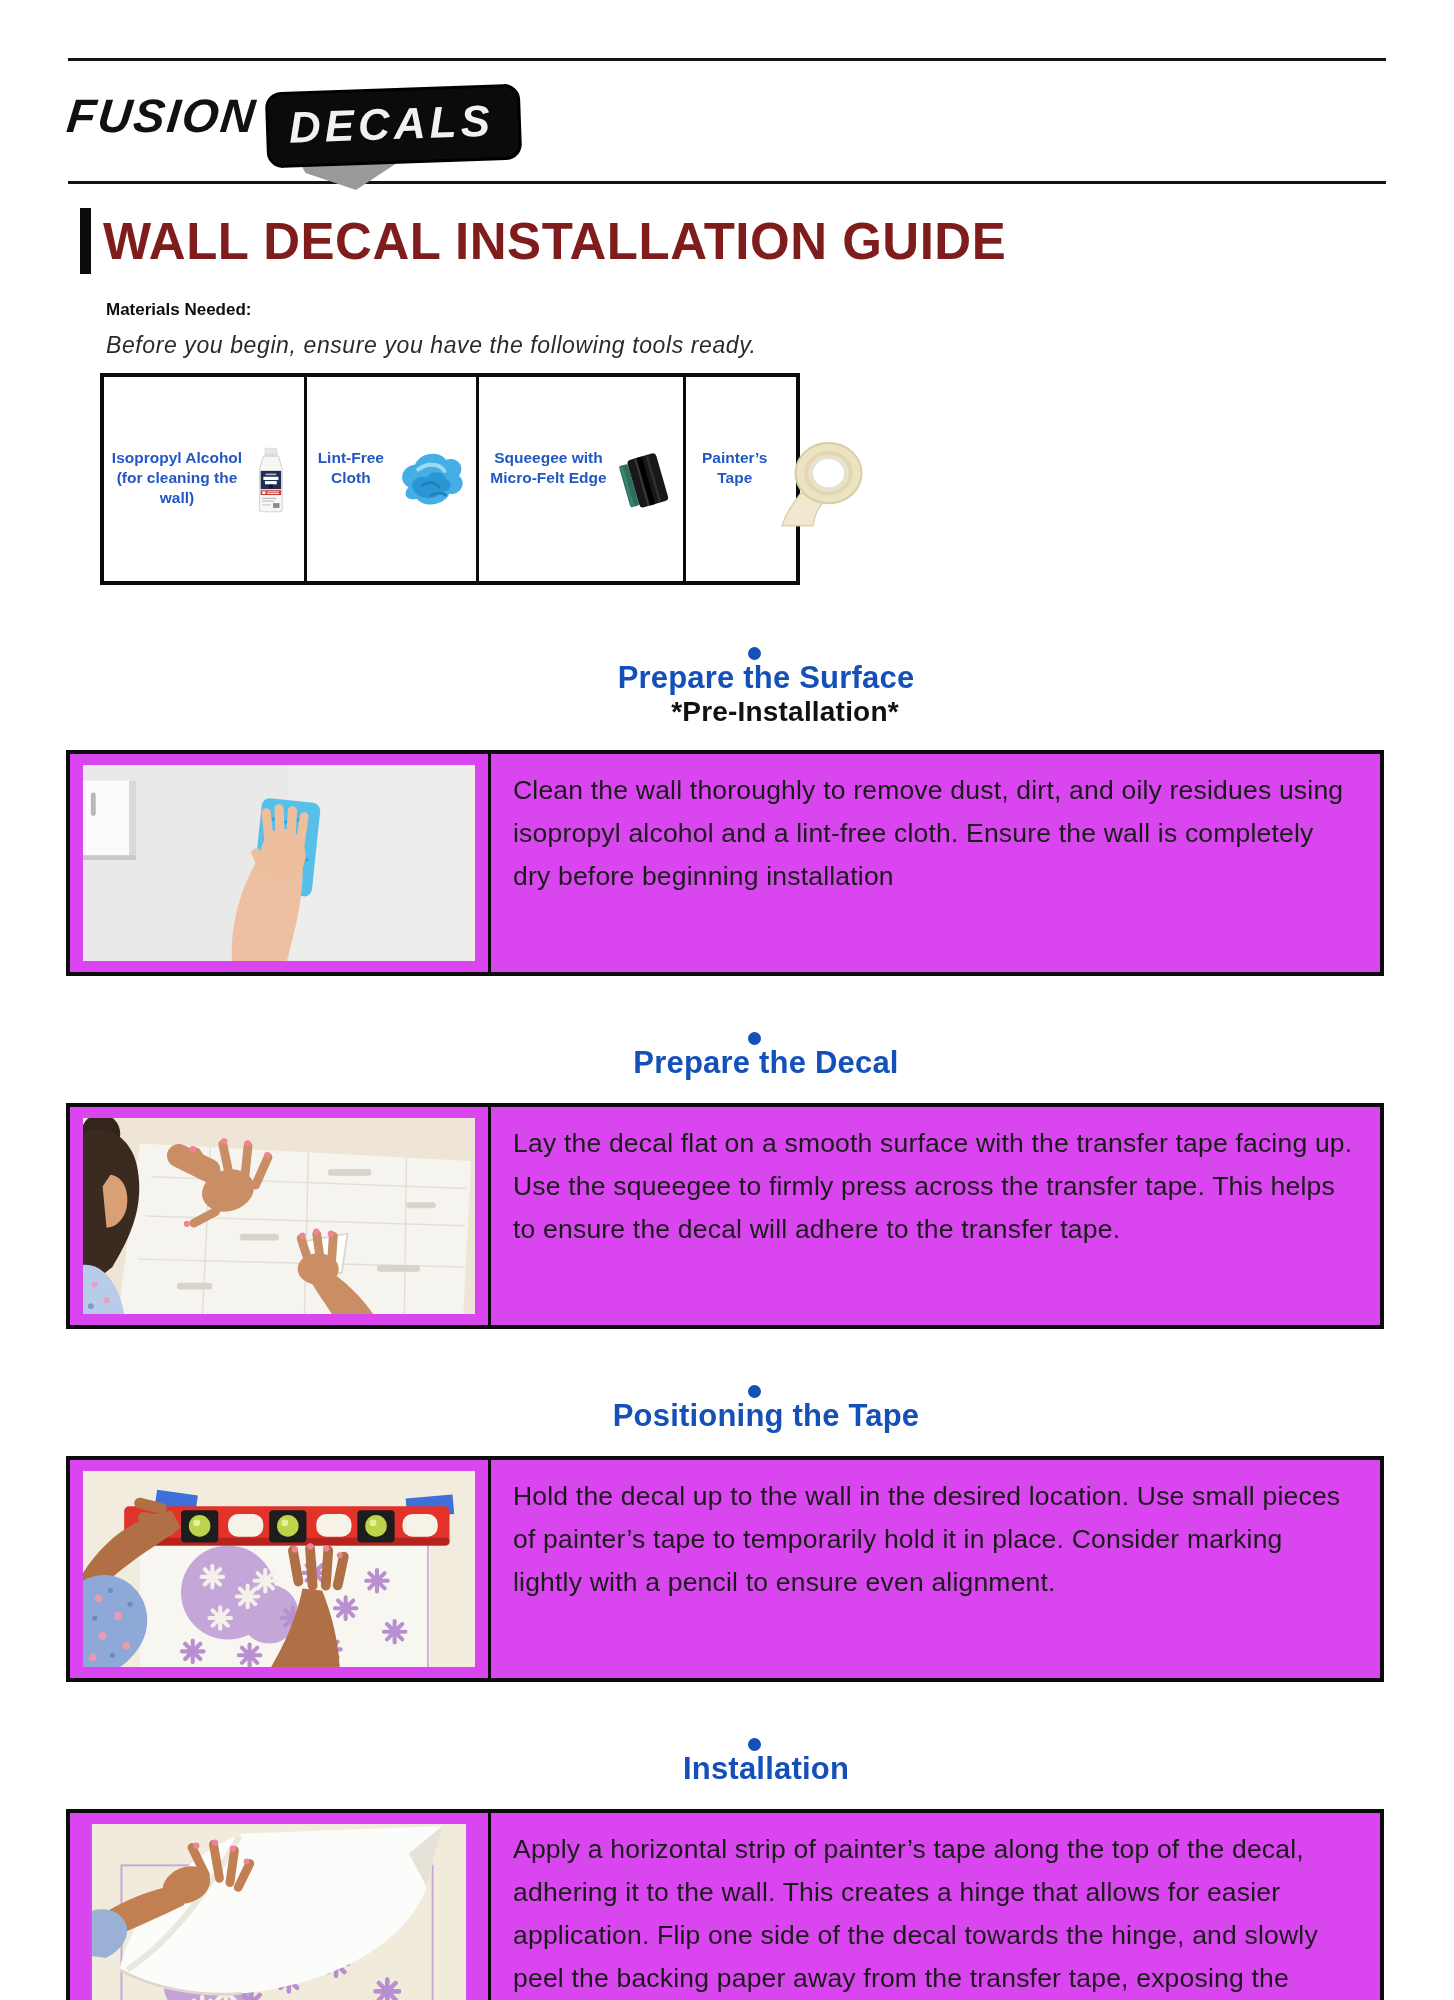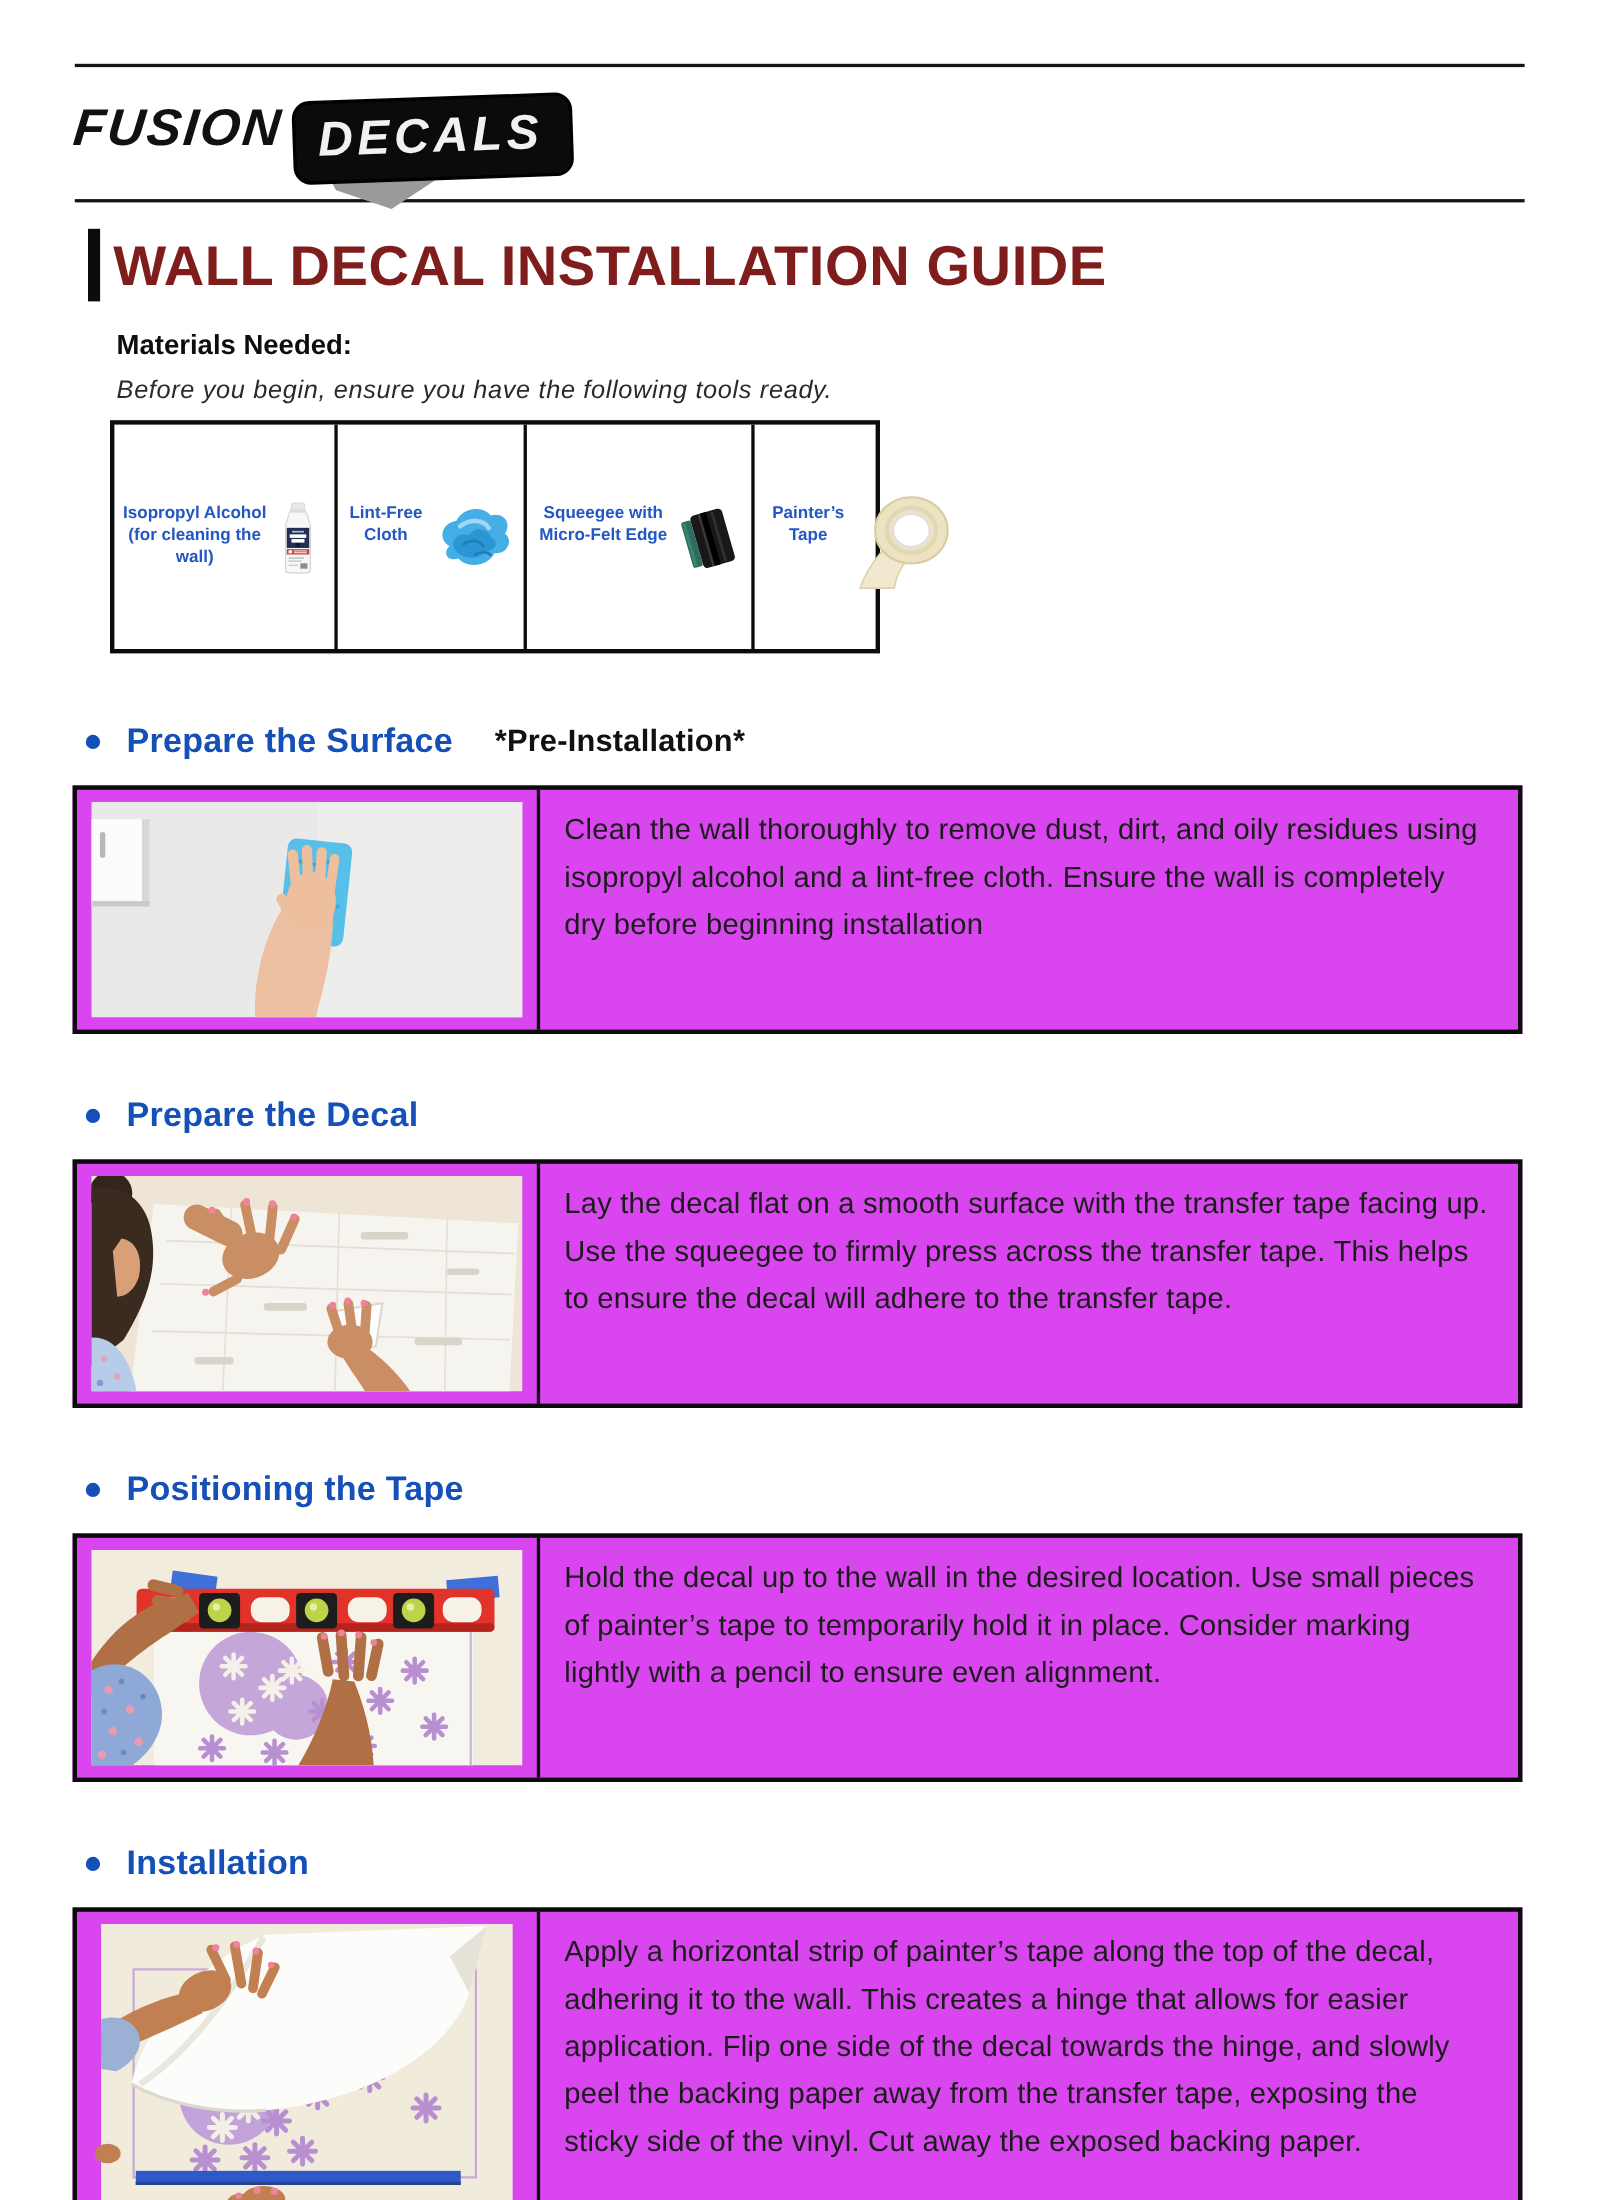--- a/index.html
+++ b/index.html
@@ -28,36 +28,36 @@
     padding: 8px 24px 12px 20px; border-radius: 16px; transform: rotate(-2deg);
     text-shadow: 0 0 2px #000; border: 3px solid #000;
   }
 
   
   .title { display:flex; align-items:center; margin: 24px 0 0 80px; }
   .title-bar { width: 11px; height: 66px; background:#0c0c0c; margin-right: 12px; }
   .title-text { font-size: 51px; font-weight: bold; color: #7f1d1d; letter-spacing: 0.5px; }
 
   
-  .materials-heading { margin: 26px 0 12px 106px; font-size: 25px; font-weight: bold; color:#0e0e0e; }
+  .materials-heading { margin: 26px 0 12px 106px; font-size: 17px; font-weight: bold; color:#0e0e0e; }
   .materials-intro { margin: 6px 0 14px 106px; font-size: 23px; font-style: italic; color:#2a2a2a; letter-spacing: 0.6px; }
   .materials-table {
     margin-left: 100px; width: 700px; border: 4px solid #0b0b0b;
     display: grid; grid-template-columns: repeat(4, 1fr); background:#fff;
   }
   .mat-cell { border-right: 3px solid #0b0b0b; padding: 7px 6px 8px; display:flex; flex-direction:row; align-items:center; min-height: 204px; }
   .mat-cell:last-child { border-right: none; }
   .mat-label {
     color:#2257c4; font-weight: bold; font-size: 15.5px; line-height: 1.3; text-align:center;
     min-height: 62px; display:flex; align-items:flex-start; justify-content:center;
   }
   .mat-icon { width: 118px; height: 126px; margin-top: 2px; }
 
   
-  .sec-heading { display:flex; align-items:center; margin: 56px 0 22px 78px; }
+  .sec-heading { display:flex; align-items:center; margin: 56px 0 22px 78px; flex-direction: column; }
   .sec-heading.first { margin-top: 62px; }
   .bullet { width: 13px; height: 13px; border-radius: 50%; background:#1450b8; margin-right: 24px; flex: 0 0 auto; }
   .sec-title { font-size: 31px; font-weight: bold; color:#1450b8; letter-spacing: 0.2px; }
   .sec-note { font-size: 28px; font-weight: bold; color:#111; margin-left: 38px; letter-spacing: 0.2px; }
   .sec-note:empty { display:none; }
 
   
   .step-box {
     margin: 0 70px 0 66px; border: 4px solid #0b0b0b; background:#d946ef;
     display: grid; grid-template-columns: 418px 3px 1fr; min-height: 220px;

